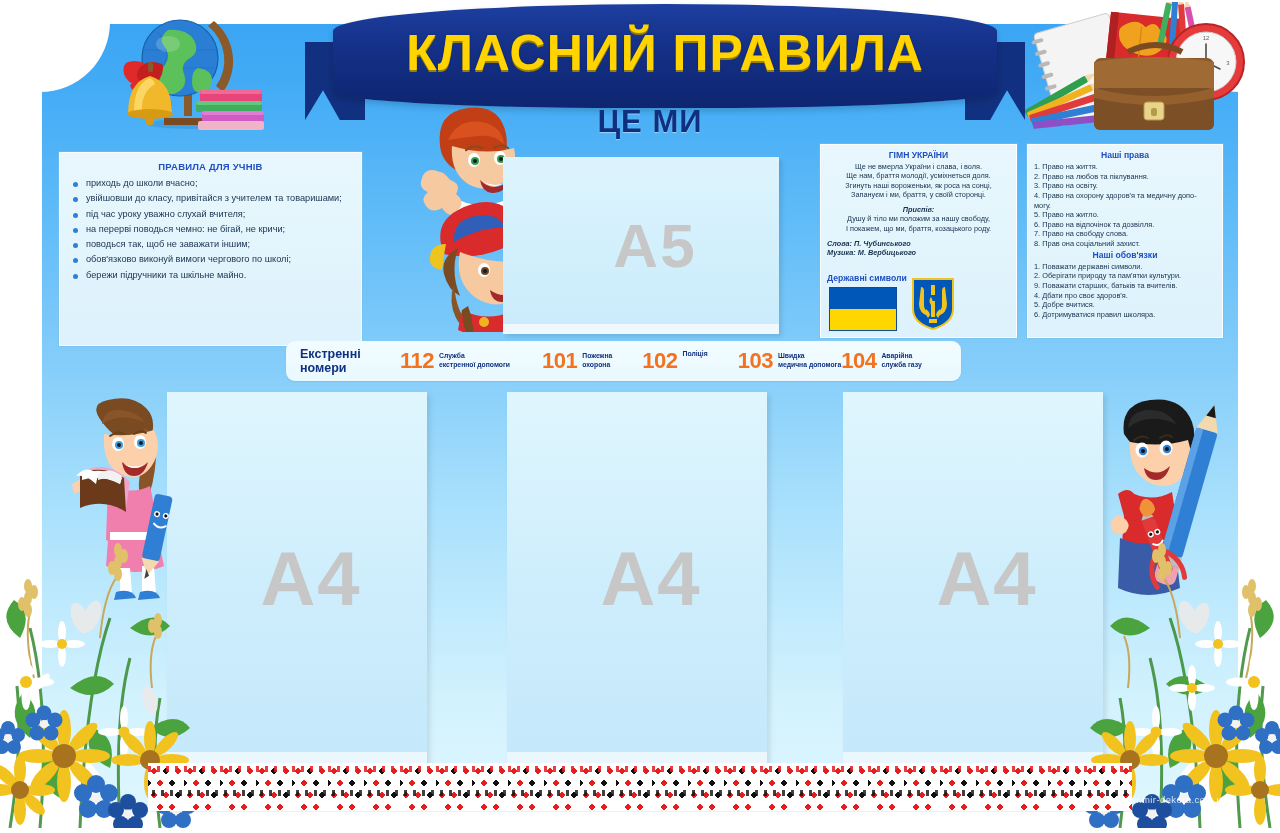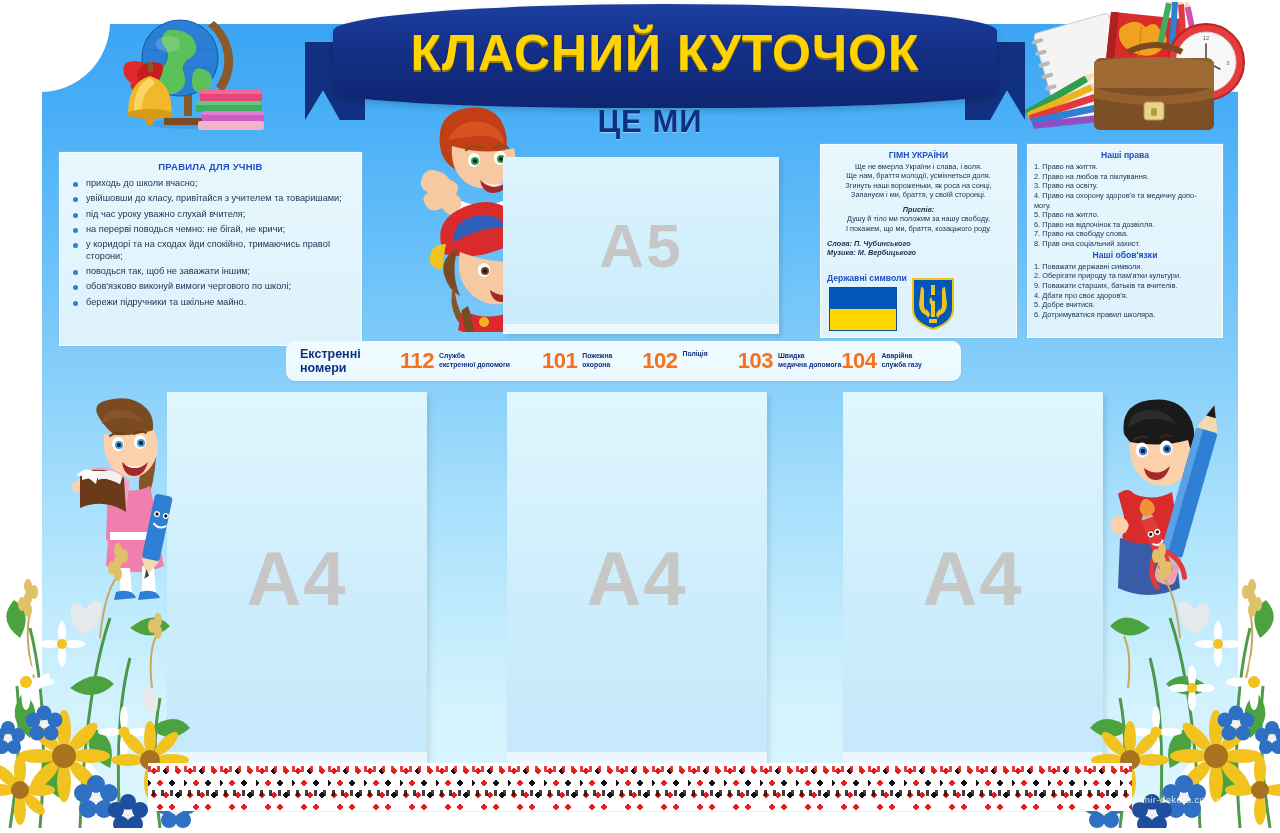--- a/index.html
+++ b/index.html
@@ -77,21 +77,21 @@
   }
 
   
   #a5{
     left:503px;top:157px;width:276px;height:177px;
     background:linear-gradient(180deg,#ddf4fd 0%,#c9ebfb 100%);
     border:none;box-shadow:3px 3px 4px rgba(0,0,0,.10);
   }
   #a5 .pocket-lip{position:absolute;left:0;right:0;bottom:0;height:10px;background:#eef8fd;}
   .ph{
-    position:absolute;left:0;top:0;width:100%;height:100%;
+    position:absolute;left:14px;top:0;width:100%;height:100%;
     display:flex;align-items:center;justify-content:center;
     color:#c7c7c7;font-weight:bold;font-size:64px;letter-spacing:2px;
   }
   #a5 .ph{font-size:62px;}
 
   
   #anthem{left:820px;top:144px;width:197px;height:194px;padding:5px 6px;}
   .anth-title{text-align:center;color:#1f4fc4;font-weight:bold;font-size:8.6px;margin-bottom:2px;}
   .anth-line{text-align:center;color:#16314d;font-size:7.3px;line-height:1.28;}
   .anth-ref{text-align:center;color:#16314d;font-size:7.3px;font-style:italic;font-weight:bold;margin-top:6px;}
@@ -316,34 +316,33 @@
       <path d="M84 86 q60 16 120 0 v10 q-60 14 -120 0z" fill="#94602e"></path>
       <rect x="134" y="100" width="20" height="18" rx="3" fill="#e8d48a" stroke="#b59a4a"></rect>
       <rect x="141" y="106" width="6" height="8" rx="2" fill="#b59a4a"></rect>
     </g>
   </svg>
 
   <div class="banner-wrap">
     <div class="ribbon-tail tail-l"></div>
     <div class="ribbon-tail tail-r"></div>
     <div class="ribbon-main">
-      <div class="ribbon-title">КЛАСНИЙ КУТОЧОК</div>
+      <div class="ribbon-title">КЛАСНИЙ ПРАВИЛА</div>
     </div>
   </div>
 
   <div class="ce-my">ЦЕ МИ</div>
 
   <div class="panel" id="rules">
     <div class="p-title">ПРАВИЛА ДЛЯ УЧНІВ</div>
     <ul>
       <li>приходь до школи вчасно;</li>
       <li>увійшовши до класу, привітайся з учителем та товаришами;</li>
       <li>під час уроку уважно слухай вчителя;</li>
       <li>на перерві поводься чемно: не бігай, не кричи;</li>
-      <li>у коридорі та на сходах йди спокійно, тримаючись правої сторони;</li>
       <li>поводься так, щоб не заважати іншим;</li>
       <li>обов'язково виконуй вимоги чергового по школі;</li>
       <li>бережи підручники та шкільне майно.</li>
     </ul>
   </div>
 
   <svg class="art" id="dec-kids" viewBox="0 0 120 232">
     <g>
       <path d="M22 46 q-4 -34 28 -38 q32 -4 38 26 q4 24 -12 34 q-20 12 -38 2 q-14 -8 -16 -24z" fill="#c23f16"></path>
       <path d="M30 40 q10 -22 34 -18 q20 4 22 22 q-10 -10 -26 -8 q-18 2 -30 4z" fill="#d9511f"></path>

